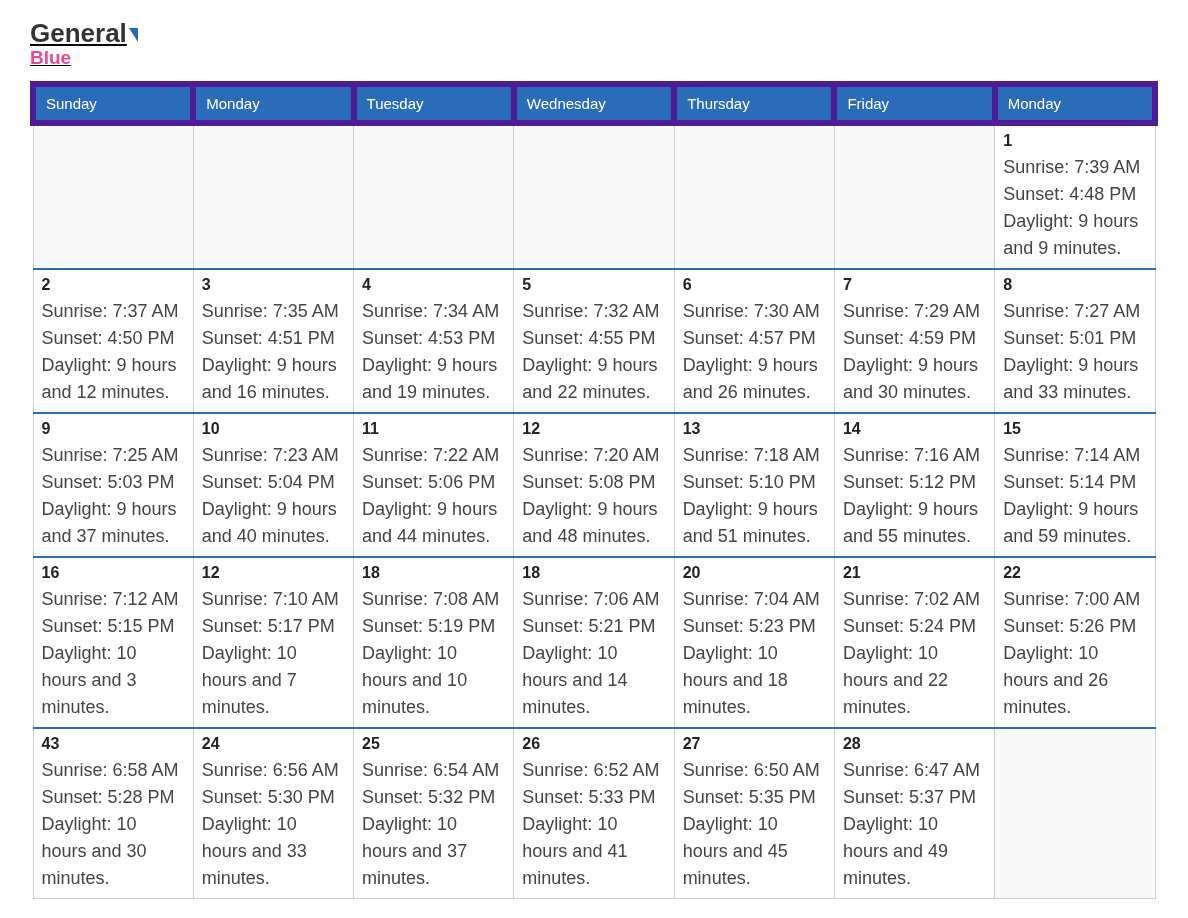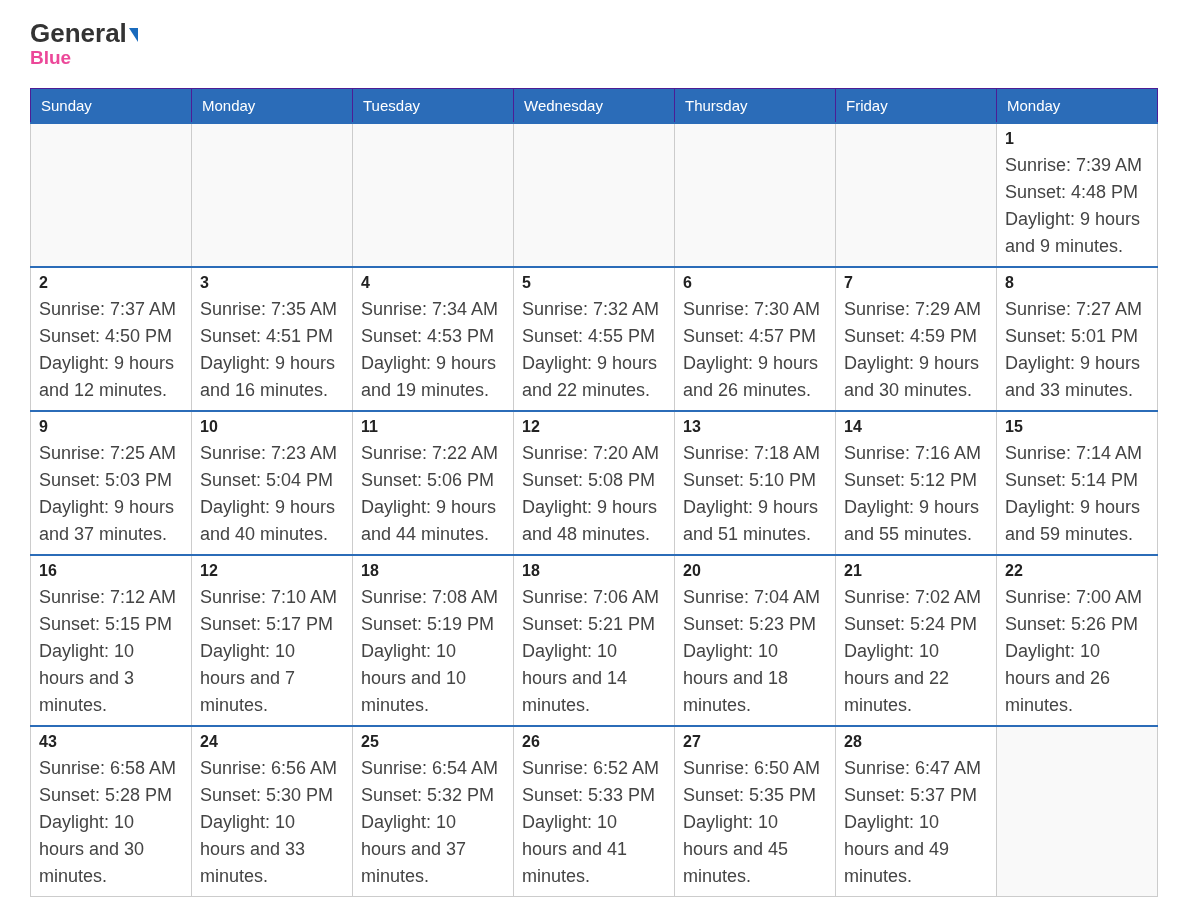--- a/index.html
+++ b/index.html
@@ -7,21 +7,22 @@
       font-family: Arial, sans-serif;
       background: #fff;
       padding: 20px 30px;
       width: 1188px;
       min-height: 918px;
     }
     .header {
       display: flex;
       justify-content: space-between;
       align-items: flex-start;
-      margin-bottom: 21px;
+      margin-bottom: 14px;
+      text-decoration: underline;
     }
     .logo {
       display: flex;
       flex-direction: column;
       align-items: flex-start;
     }
     .logo-top {
       font-size: 26px;
       font-weight: bold;
       color: #333;
@@ -63,21 +64,21 @@
       border-collapse: collapse;
       margin-top: 10px;
     }
     .calendar th {
       background: #2b6cb8;
       color: #fff;
       font-size: 15px;
       font-weight: normal;
       padding: 8px 10px;
       text-align: left;
-      border: 1px solid #4c1d95;
+      border: 6px solid #4c1d95;
     }
     .calendar td {
       vertical-align: top;
       border: 1px solid #ccc;
       padding: 6px 8px;
       width: calc(100% / 7);
       min-height: 100px;
       font-size: 13px;
       color: #333;
     }

